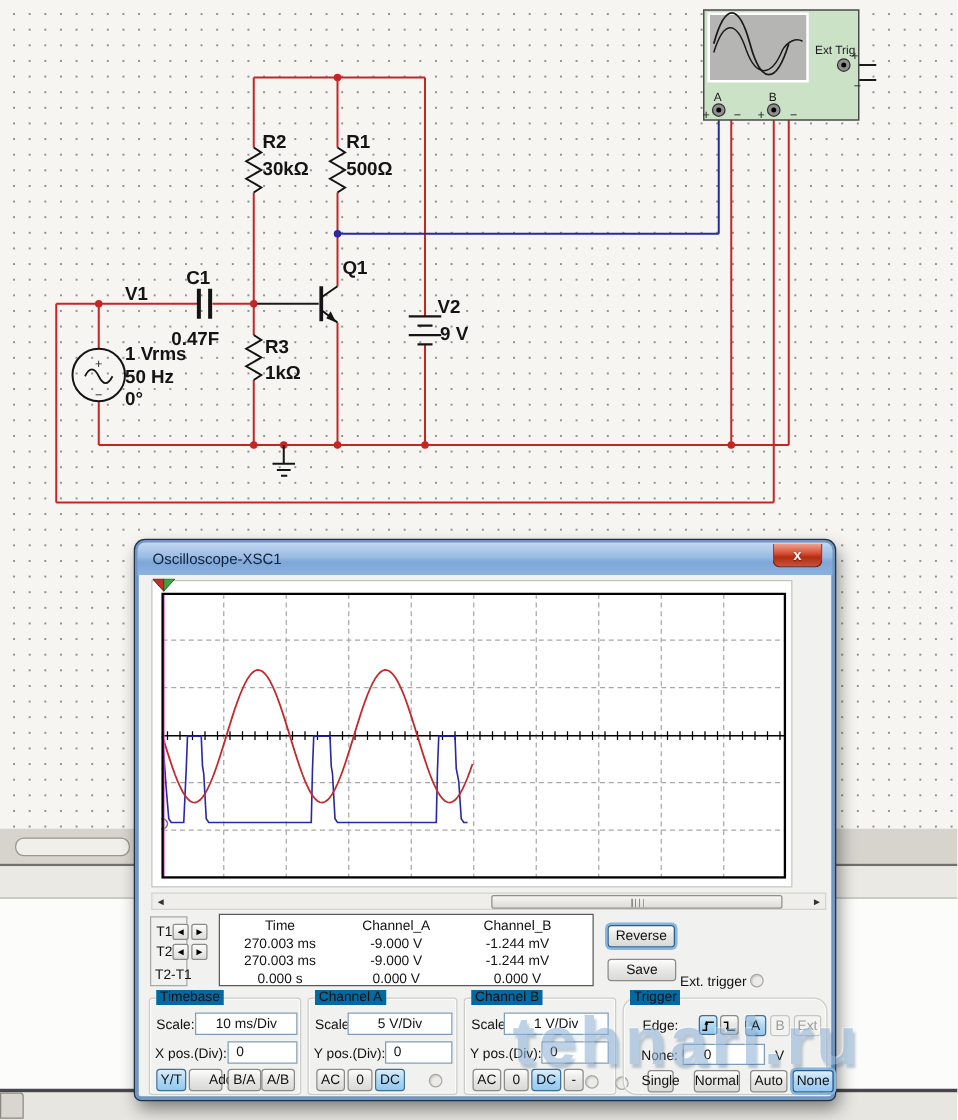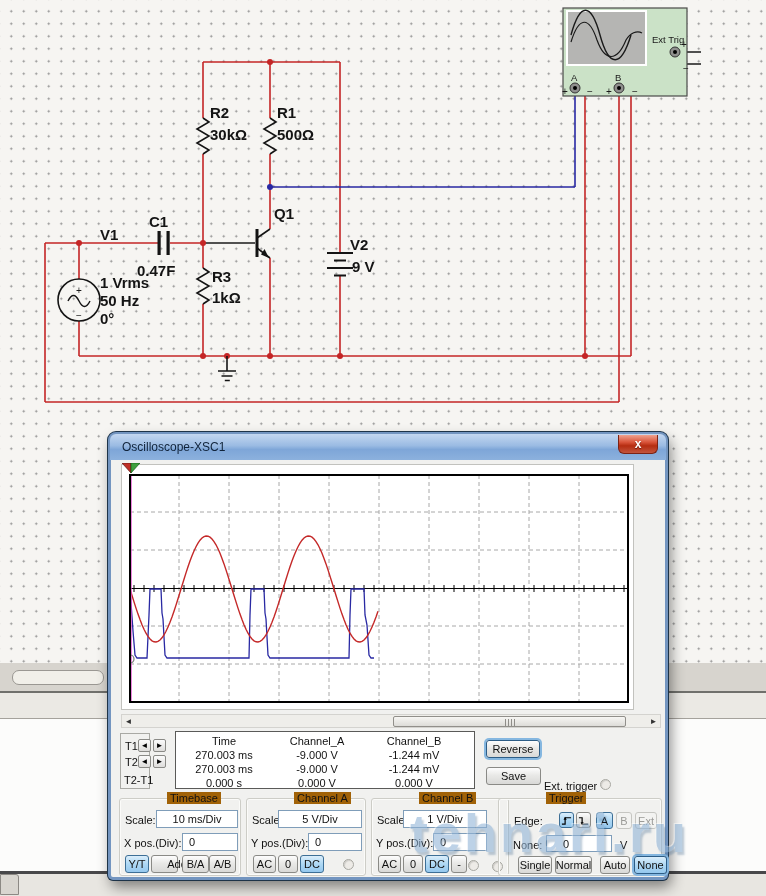--- a/index.html
+++ b/index.html
@@ -39,21 +39,21 @@
     border:1px solid #8a8a86;border-radius:3px;
     background:linear-gradient(#fdfdfd,#e9e9e7 45%,#d9d9d7);}
   .btn.toggled{background:linear-gradient(#dbeefb,#aed8f4 50%,#95c8ee);border-color:#3d6f96;}
   .btn.focused{box-shadow:0 0 0 2px #85b7e0;border-color:#2d5d86;}
   .btn.disabled{color:#9b9b98;background:#f3f3f1;border-color:#c6c6c2;}
   .sp{display:flex;align-items:center;justify-content:center;font-size:8px;color:#000;
     border:1px solid #8a8a86;border-radius:2px;background:linear-gradient(#fbfbfb,#dedddb);}
   .inp{background:#fff;border:1px solid #7f9db9;display:flex;align-items:center;font-size:11px;color:#111;padding-left:6px;}
   .inp.center{justify-content:center;padding-left:0;}
   .grp{border:1px solid #cdcdc7;border-radius:3px;box-shadow:inset 0 0 0 1px #fbfbf9;}
-  .grp-title{position:absolute;top:-7px;left:5px;background:#a16207;padding:0 3px;font-size:11px;color:#111;white-space:nowrap;margin-left:42px;}
+  .grp-title{position:absolute;top:-7px;left:5px;background:#0369a1;padding:0 3px;font-size:11px;color:#111;white-space:nowrap;}
   .ring{border:1px solid #a8a8a2;border-radius:50%;background:#edebe7;box-shadow:inset 1px 1px 1px #cfcdc9;}
   .hscroll{left:10px;top:279px;width:540px;height:14px;background:#efeeea;border:1px solid #d4d3cf;}
   .hthumb{left:271px;top:1px;width:233px;height:11px;background:linear-gradient(#f7f6f3,#dddcd8);
     border:1px solid #918f8a;border-radius:2px;}
   .grip{left:50%;top:2px;width:10px;height:7px;margin-left:-5px;
     background:repeating-linear-gradient(90deg,#8f8d88 0 1px,transparent 1px 3px);}
   .scrollarrow{top:0;width:13px;height:12px;display:flex;align-items:center;justify-content:center;
     font-size:8px;color:#333;}
   .readgrid{display:grid;grid-template-columns:96px 90px 104px;grid-auto-rows:14px;padding-top:2px;
     font-size:11px;color:#111;text-align:center;align-items:center;}
@@ -355,56 +355,56 @@
       <span class="abs lbl" style="left:5px;top:15px;">Scale:</span>
       <div class="abs inp center" style="left:31px;top:11px;width:84px;height:18px;">5 V/Div</div>
       <span class="abs lbl" style="left:4px;top:38px;">Y pos.(Div):</span>
       <div class="abs inp" style="left:61px;top:34px;width:54px;height:18px;">0</div>
       <div class="abs btn" style="left:6px;top:56px;width:23px;height:18px;">AC</div>
       <div class="abs btn" style="left:31px;top:56px;width:20px;height:18px;">0</div>
       <div class="abs btn toggled" style="left:53px;top:56px;width:24px;height:18px;">DC</div>
     </div>
     <div class="abs ring" style="left:232px;top:424px;width:11px;height:11px;"></div>
 
-    <div class="abs grp" style="left:260px;top:363px;width:138px;height:78px;text-align:right;">
+    <div class="abs grp" style="left:260px;top:363px;width:122px;height:78px;text-align:right;">
       <span class="grp-title">Channel B</span>
       <span class="abs lbl" style="left:5px;top:15px;">Scale:</span>
       <div class="abs inp center" style="left:31px;top:11px;width:84px;height:18px;">1 V/Div</div>
       <span class="abs lbl" style="left:4px;top:38px;">Y pos.(Div):</span>
       <div class="abs inp" style="left:61px;top:34px;width:54px;height:18px;">0</div>
       <div class="abs btn" style="left:6px;top:56px;width:23px;height:18px;">AC</div>
       <div class="abs btn" style="left:31px;top:56px;width:20px;height:18px;">0</div>
       <div class="abs btn toggled" style="left:53px;top:56px;width:24px;height:18px;">DC</div>
       <div class="abs btn" style="left:79px;top:56px;width:16px;height:18px;">-</div>
     </div>
     <div class="abs ring" style="left:357px;top:425px;width:11px;height:11px;"></div>
     <div class="abs ring" style="left:381px;top:426px;width:11px;height:11px;"></div>
 
-    <div class="abs grp" style="left:387px;top:363px;width:164px;height:78px;">
+    <div class="abs grp" style="left:387px;top:363px;width:164px;height:78px;border-radius:11px;">
       <span class="grp-title">Trigger</span>
       <span class="abs lbl" style="left:15px;top:16px;">Edge:</span>
       <div class="abs btn toggled" style="left:60px;top:13px;width:15px;height:16px;">
         <svg width="11" height="11" viewBox="0 0 12 12">
             <polyline points="1,10 4.5,10 4.5,3 11,3" fill="none" stroke="#000" stroke-width="1.3"></polyline>
             <polygon points="4.5,2 2.8,5.2 6.2,5.2" fill="#000"></polygon>
           </svg>
       </div>
       <div class="abs btn" style="left:77px;top:13px;width:15px;height:16px;">
         <svg width="11" height="11" viewBox="0 0 12 12">
             <polyline points="1,3 4.5,3 4.5,10 11,10" fill="none" stroke="#000" stroke-width="1.3"></polyline>
             <polygon points="4.5,11 2.8,7.8 6.2,7.8" fill="#000"></polygon>
           </svg>
       </div>
       <div class="abs btn toggled" style="left:97px;top:13px;width:17px;height:17px;">A</div>
       <div class="abs btn disabled" style="left:117px;top:13px;width:16px;height:17px;">B</div>
       <div class="abs btn disabled" style="left:136px;top:13px;width:22px;height:17px;">Ext</div>
       <span class="abs lbl" style="left:14px;top:40px;">None:</span>
       <div class="abs inp" style="left:47px;top:36px;width:66px;height:17px;padding-left:16px;">0</div>
       <span class="abs lbl" style="left:121px;top:40px;">V</span>
-      <div class="abs btn" style="left:19px;top:57px;width:34px;height:18px;">Single</div>
+      <div class="abs btn" style="left:19px;top:57px;width:21px;height:18px;">Single</div>
       <div class="abs btn" style="left:56px;top:57px;width:37px;height:18px;">Normal</div>
       <div class="abs btn" style="left:101px;top:57px;width:30px;height:18px;">Auto</div>
       <div class="abs btn toggled focused" style="left:135px;top:57px;width:33px;height:18px;">None</div>
     </div>
   </div>
 
   <div class="abs watermark">tehnari.ru</div>
 </div>
 
 </body></html>

